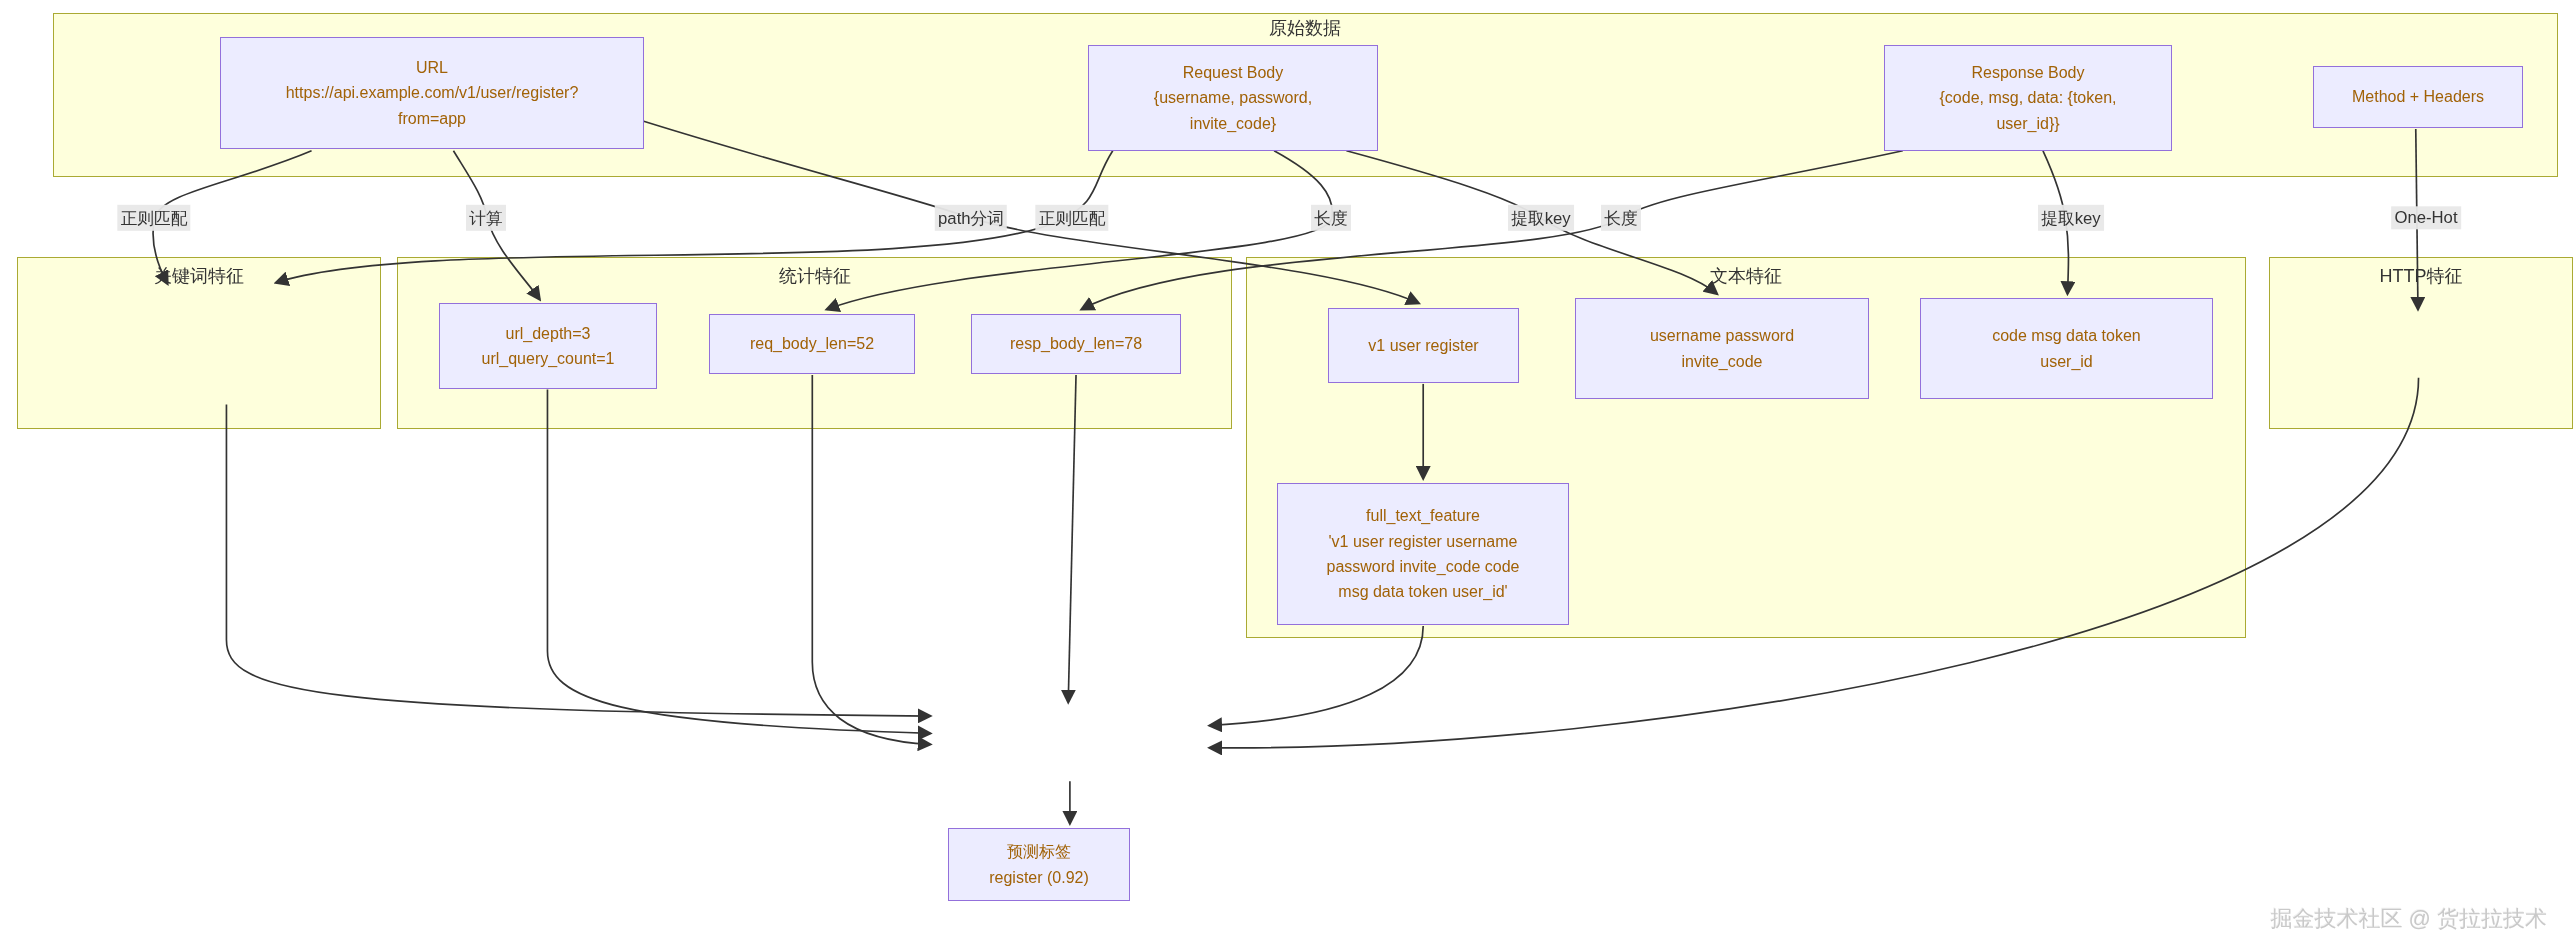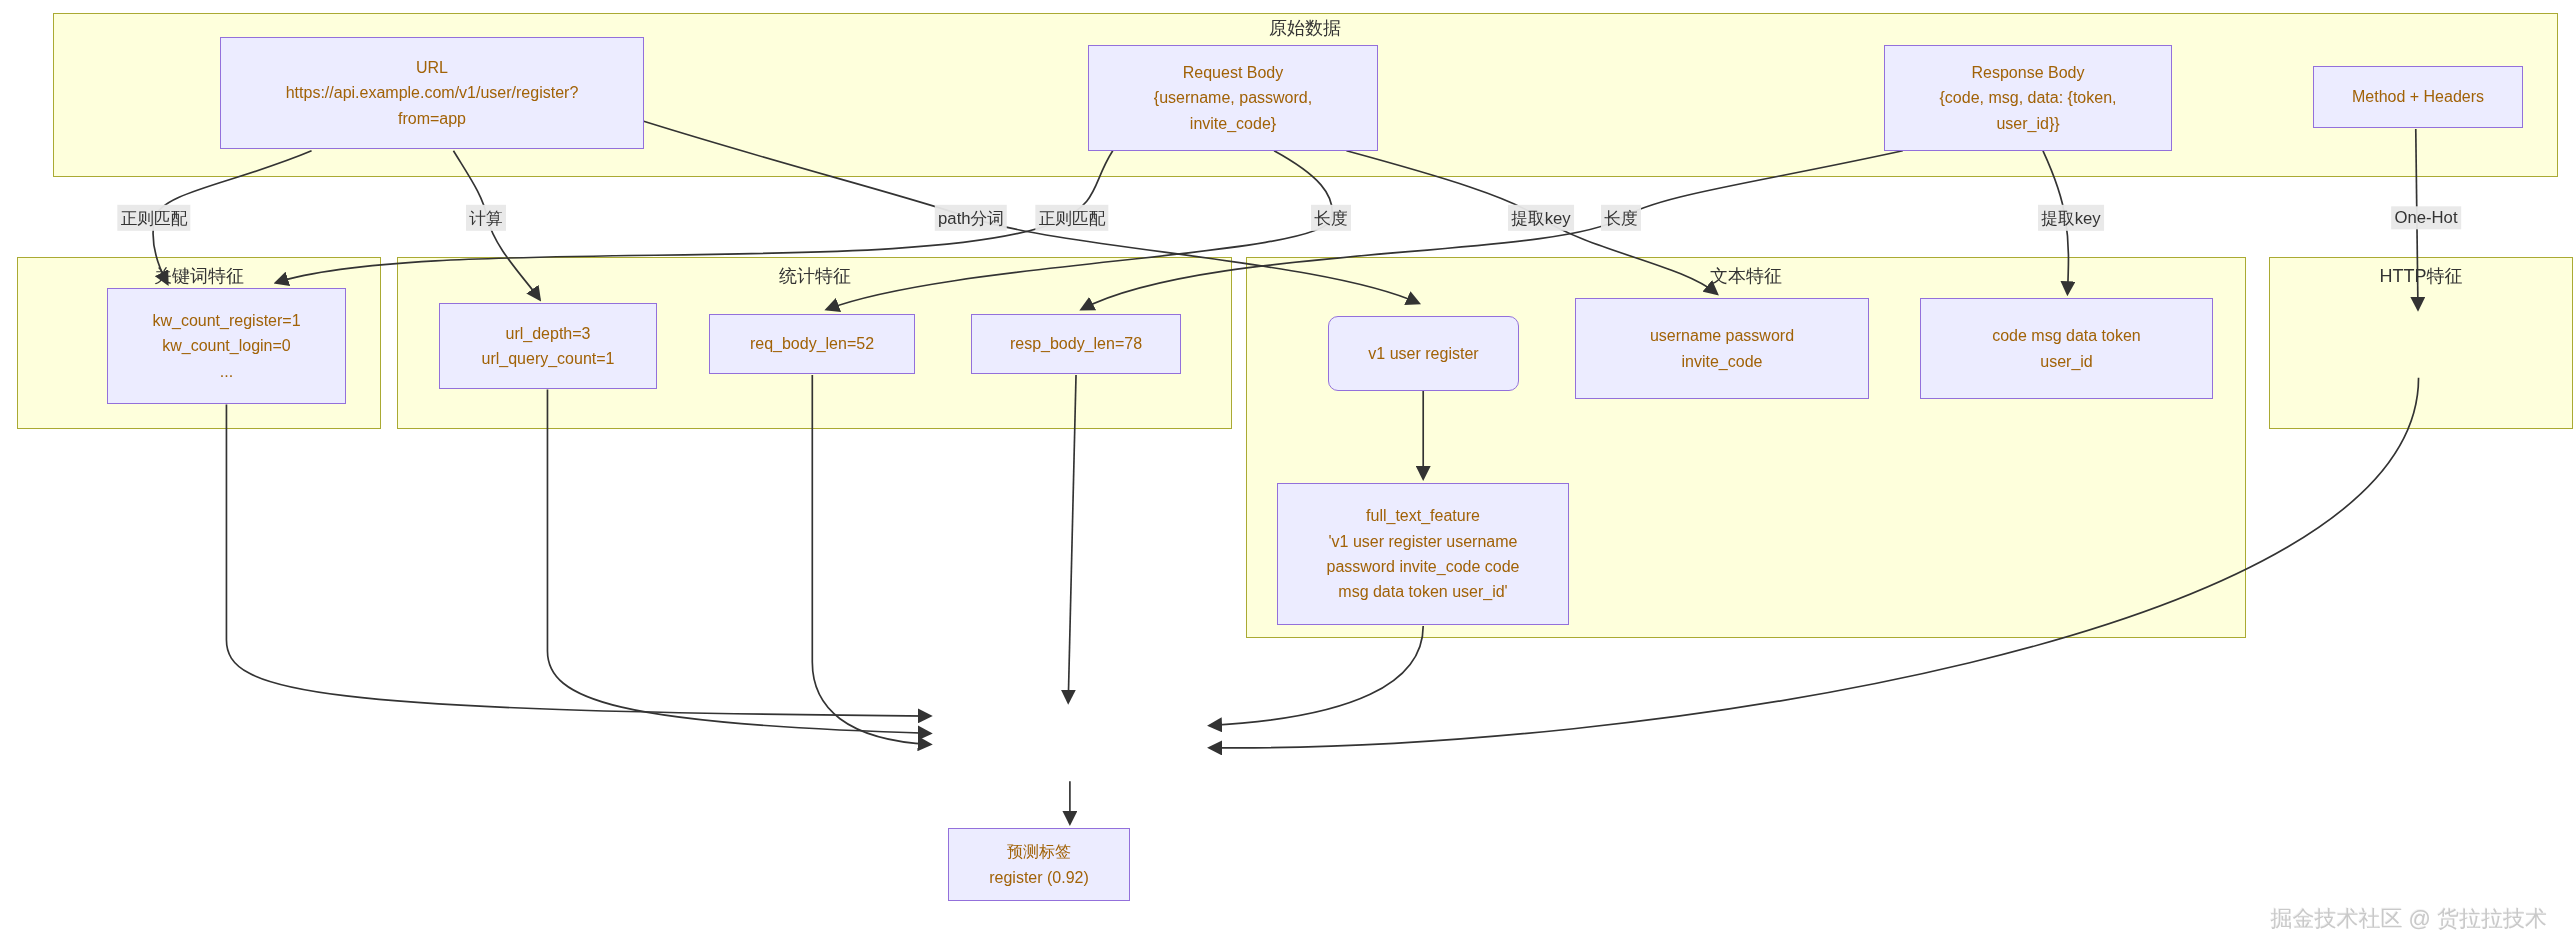--- a/index.html
+++ b/index.html
@@ -76,21 +76,21 @@
   .cll-http   {left:2421px;top:264px;}
   
   .n-url       {left:220px; top:37px;  width:424px;height:112px;}
   .n-reqbody   {left:1088px;top:45px;  width:290px;height:106px;}
   .n-respbody  {left:1884px;top:45px;  width:288px;height:106px;}
   .n-method    {left:2313px;top:66px; width:210px;height:62px;}
   .n-kw        {left:107px; top:288px; width:239px;height:116px;}
   .n-urlstats  {left:439px; top:303px; width:218px;height:86px;}
   .n-reqlen    {left:709px;top:314px; width:206px;height:60px;}
   .n-resplen   {left:971px;top:314px; width:210px;height:60px;}
-  .n-v1        {left:1328px;top:316px; width:191px;height:75px;border-radius:10px;}
+  .n-v1        {left:1328px;top:308px; width:191px;height:75px;}
   .n-username  {left:1575px;top:298px; width:294px;height:101px;}
   .n-codemsg   {left:1920px;top:298px; width:293px;height:101px;}
   .n-fulltext  {left:1277px;top:483px; width:292px;height:142px;}
   .n-catboost  {left:936px;top:707px;width:267px;height:73px;}
   .n-predict   {left:948px;top:828px;width:182px;height:73px;}
   
   .el-regex1     {left:154px; top:218px;}
   .el-compute    {left:486px; top:218px;}
   .el-pathsplit  {left:971px;top:218px;}
   .el-regex2     {left:1072px;top:218px;}
@@ -145,23 +145,20 @@
   <div class="node n-url">URL
 https://api.example.com/v1/user/register?
 from=app</div>
   <div class="node n-reqbody">Request Body
 {username, password,
 invite_code}</div>
   <div class="node n-respbody">Response Body
 {code, msg, data: {token,
 user_id}}</div>
   <div class="node n-method">Method + Headers</div>
-  <div class="node n-kw">kw_count_register=1
-kw_count_login=0
-...</div>
   <div class="node n-urlstats">url_depth=3
 url_query_count=1</div>
   <div class="node n-reqlen">req_body_len=52</div>
   <div class="node n-resplen">resp_body_len=78</div>
   <div class="node n-v1">v1 user register</div>
   <div class="node n-username">username password
 invite_code</div>
   <div class="node n-codemsg">code msg data token
 user_id</div>
   <div class="node n-fulltext">full_text_feature

